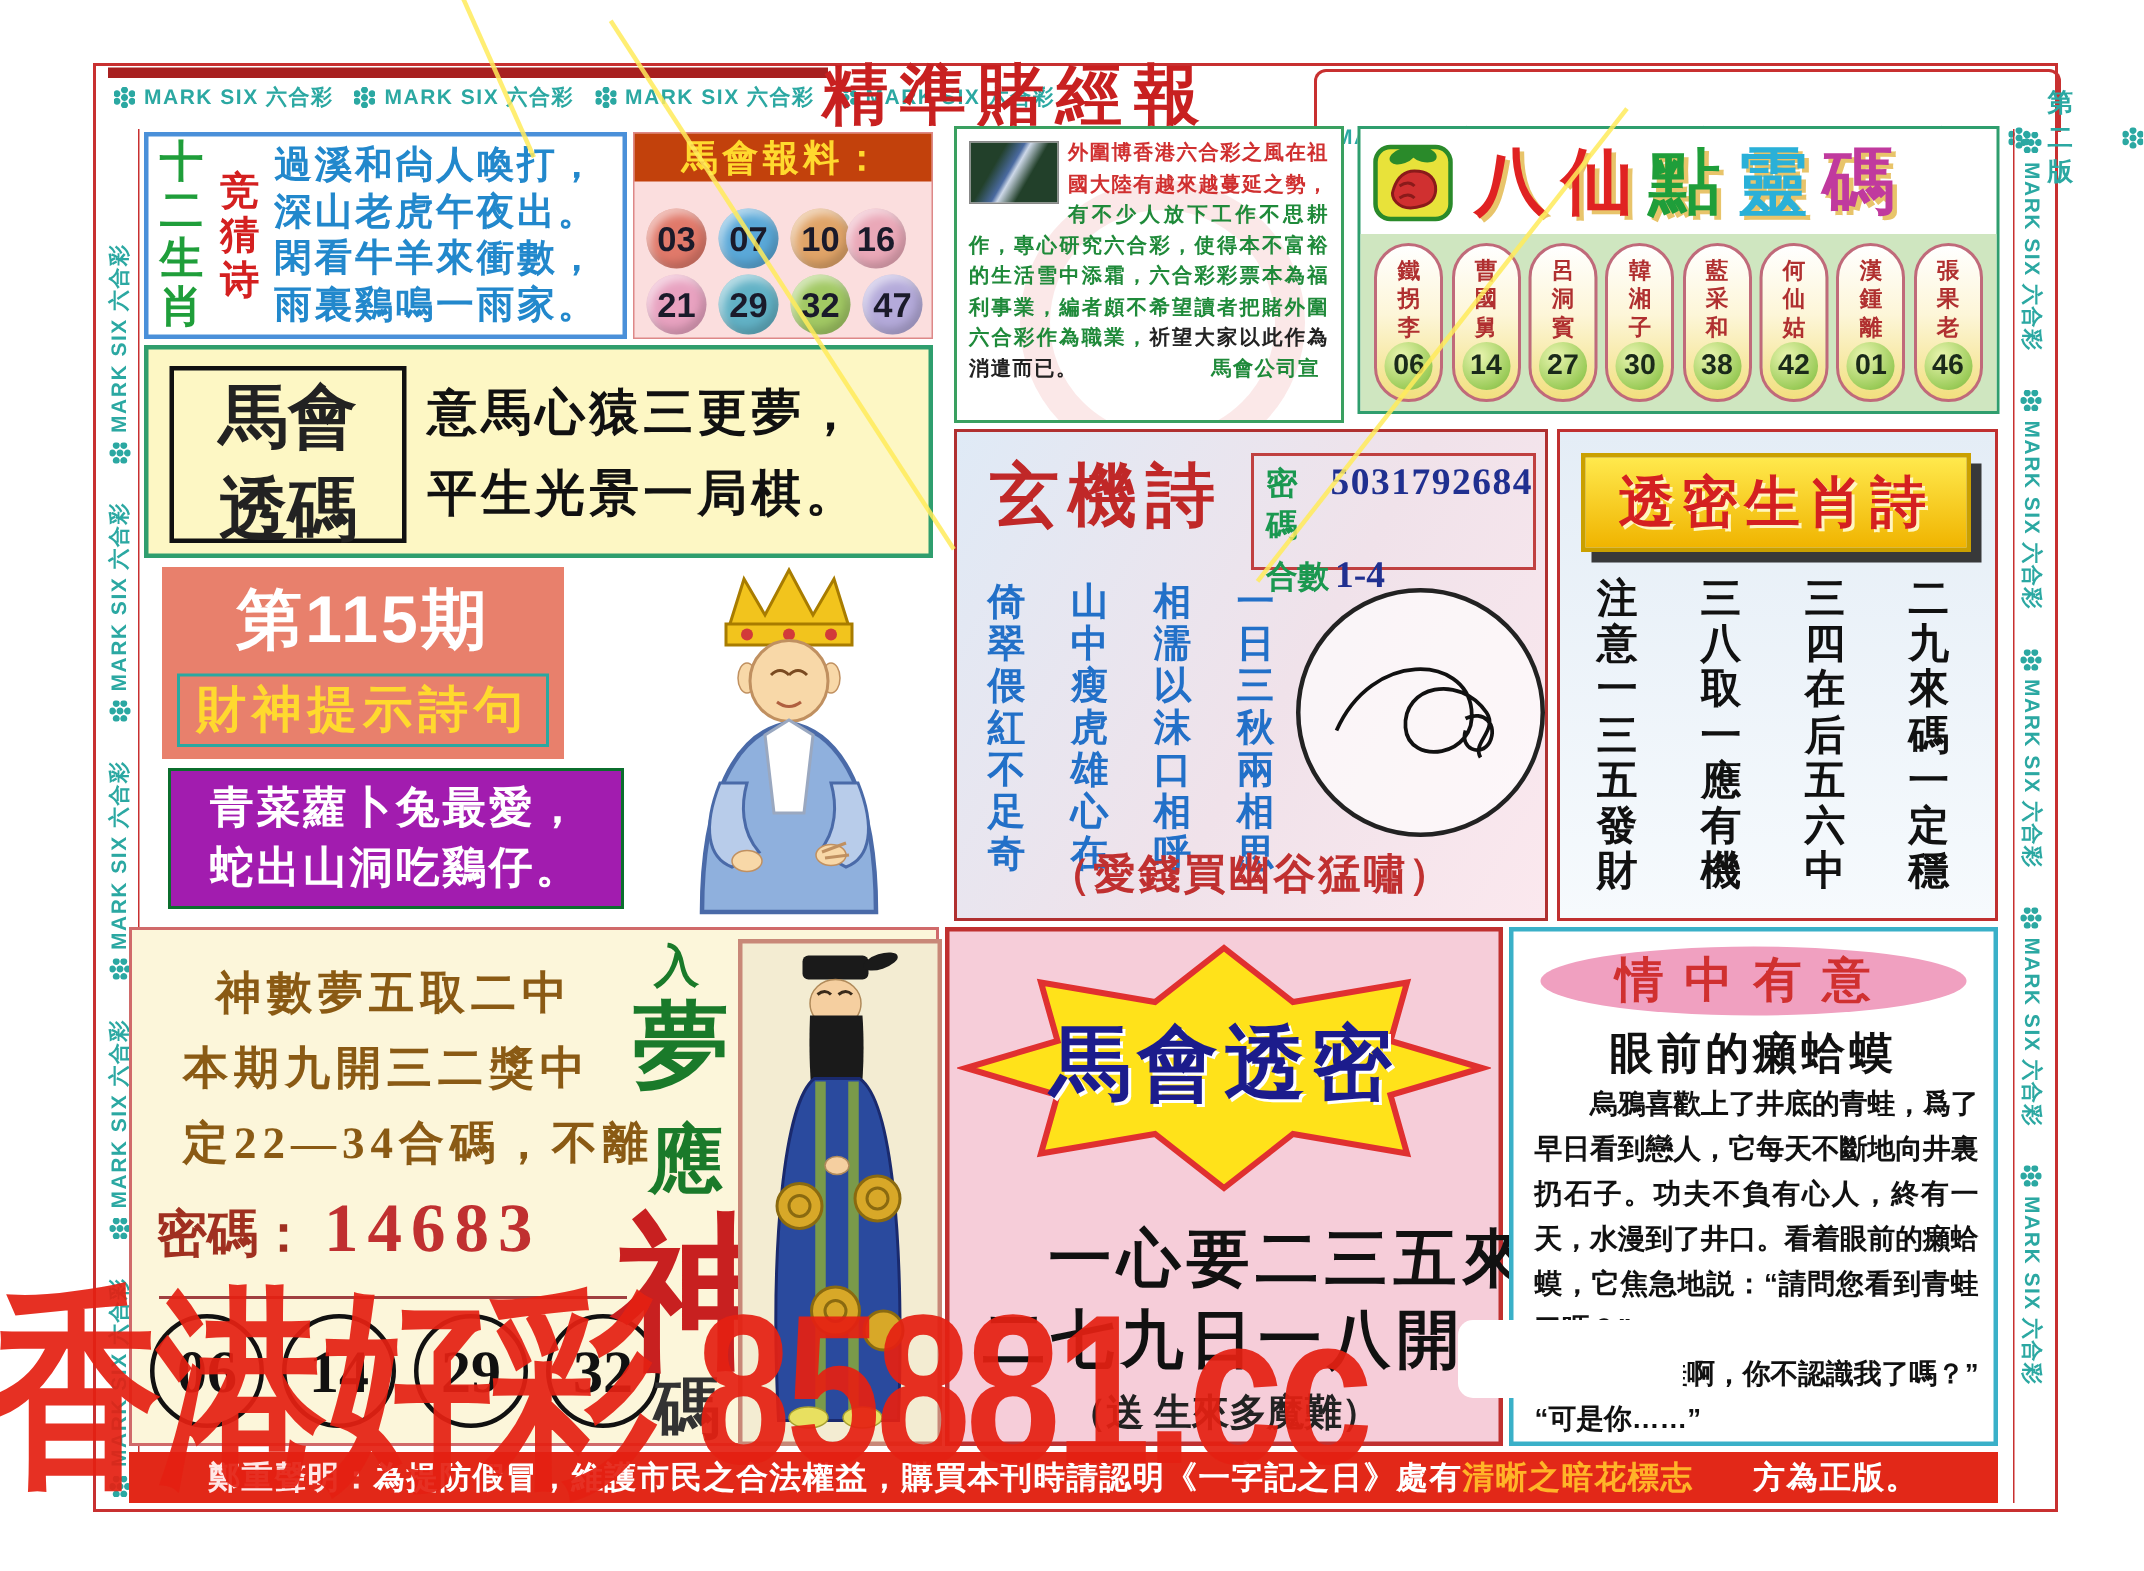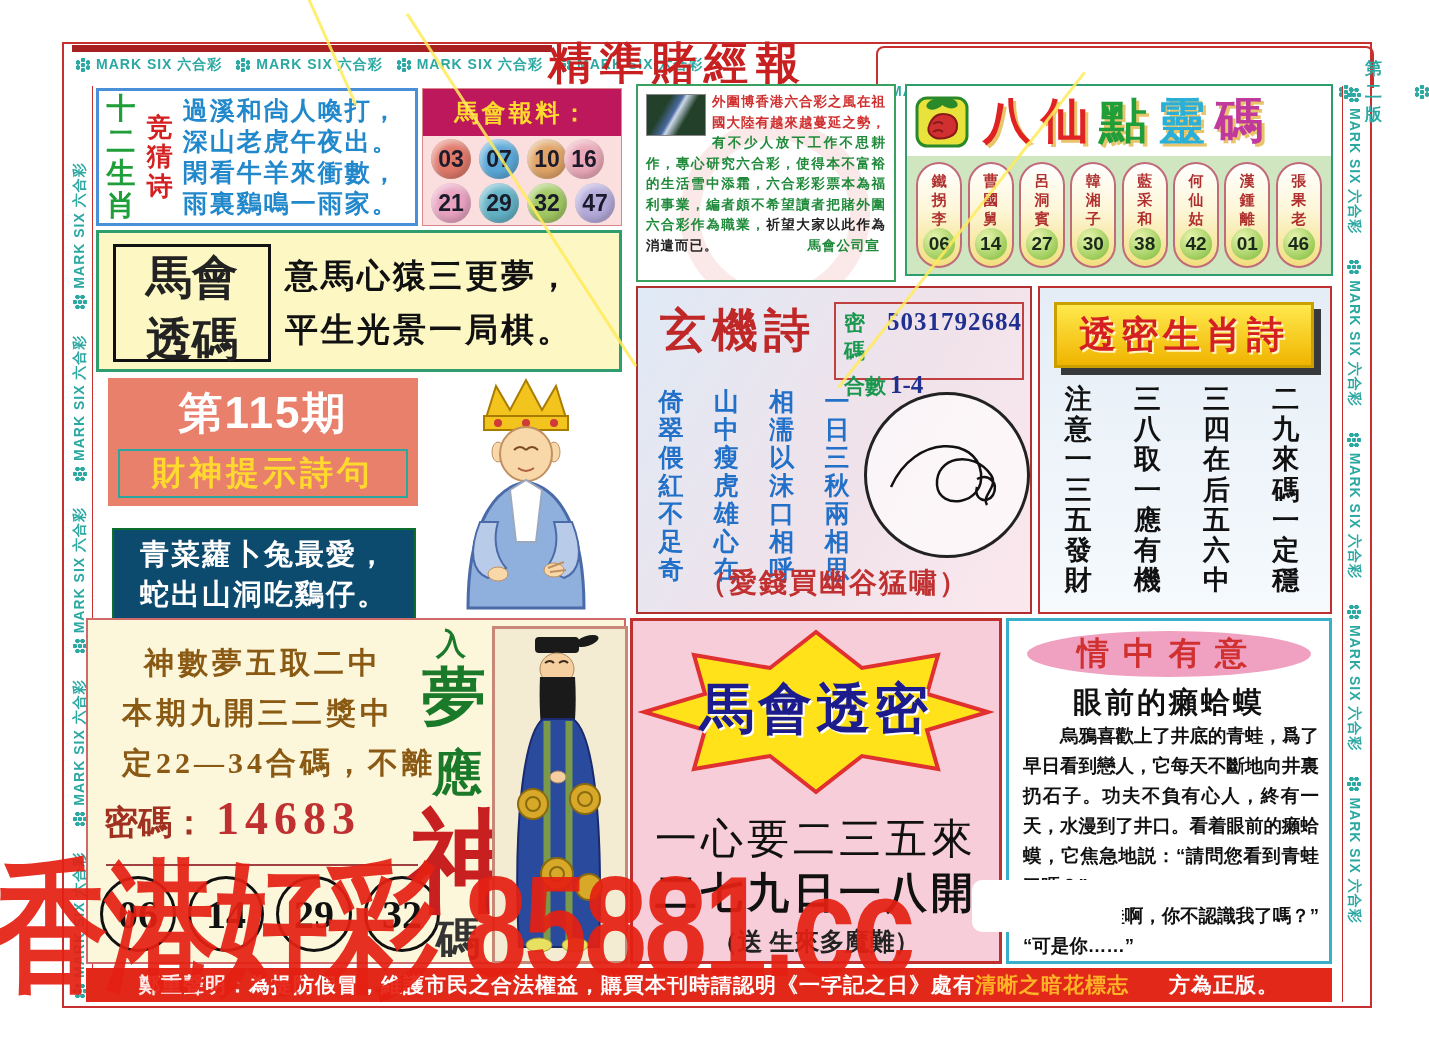--- a/index.html
+++ b/index.html
@@ -145,21 +145,21 @@
     <span class="vstack" style="font-size:26px;font-weight:900;color:#d42020;width:1.15em;">竞猜诗</span>
     <div style="font-size:25px;font-weight:900;color:#2288cc;line-height:31px;letter-spacing:2px;">
       <p>過溪和尙人喚打，</p>
       <p>深山老虎午夜出。</p>
       <p>閑看牛羊來衝數，</p>
       <p>雨裏鷄鳴一雨家。</p>
     </div>
   </div>
 
   <div class="abs" style="left:422px;top:88px;width:200px;height:138px;background:#fbdede;border:1px solid #d88;box-sizing:border-box;">
-    <div style="height:47px;background:#be185d;display:flex;align-items:center;justify-content:center;">
+    <div style="height:32px;background:#c2410c;display:flex;align-items:center;justify-content:center;">
       <span style="color:#ffd92e;font-weight:900;font-size:24px;letter-spacing:3px;">馬會報料：</span>
     </div>
     <div class="ball" style="left: 8px; top: 50px; background: rgb(224, 121, 106);">
         <span>03</span>
       </div>
     <div class="ball" style="left: 56px; top: 50px; background: rgb(90, 168, 216);">
         <span>07</span>
       </div>
     <div class="ball" style="left: 104px; top: 50px; background: rgb(224, 164, 104);">
         <span>10</span>
@@ -185,27 +185,27 @@
     <div style="position:absolute;left:14px;top:11px;width:152px;height:112px;border:3px solid #111;display:grid;grid-template-columns:1fr 1fr;align-items:center;justify-items:center;">
       <span class="serif" style="font-size:46px;font-weight:900;grid-column:1/3;">馬會</span>
       <span class="serif" style="font-size:46px;font-weight:900;grid-column:1/3;">透碼</span>
     </div>
     <div class="serif" style="position:absolute;left:186px;top:16px;font-size:33px;font-weight:900;color:#111;line-height:54px;letter-spacing:3px;">
       <p>意馬心猿三更夢，</p>
       <p>平生光景一局棋。</p>
     </div>
   </div>
 
-  <div class="abs" style="left:108px;top:378px;width:310px;height:128px;background:#e8806c;">
+  <div class="abs" style="left:108px;top:378px;width:268px;height:128px;background:#e8806c;">
     <div style="text-align:center;font-size:44px;font-weight:900;color:#fff;padding-top:6px;letter-spacing:2px;">第115期</div>
     <div style="margin:6px 10px 0 10px;border:2px solid #2aa8a0;text-align:center;">
       <span style="font-size:33px;font-weight:900;color:#ffd92e;letter-spacing:4px;">財神提示詩句</span>
     </div>
   </div>
-  <div class="abs" style="left:112px;top:512px;width:304px;height:94px;background:#0c4a6e;border:2px solid #0b6e2d;box-sizing:border-box;display:flex;flex-direction:column;align-items:center;justify-content:center;margin-top:16px;">
+  <div class="abs" style="left:112px;top:512px;width:304px;height:94px;background:#a21caf;border:2px solid #0b6e2d;box-sizing:border-box;display:flex;flex-direction:column;align-items:center;justify-content:center;">
     <p style="font-size:29px;font-weight:900;color:#fff;letter-spacing:2px;">青菜蘿卜兔最愛，</p>
     <p style="font-size:29px;font-weight:900;color:#fff;letter-spacing:2px;">蛇出山洞吃鷄仔。</p>
   </div>
 
   <div class="abs" style="left:428px;top:372px;width:196px;height:244px;">
     <svg width="196" height="244" viewBox="0 0 196 244">
       <path d="M58,46 L68,14 L82,38 L98,8 L114,38 L128,14 L138,46 Z" fill="#f2c41d" stroke="#a87c00" stroke-width="2"></path>
       <rect x="56" y="44" width="84" height="14" fill="#f2c41d" stroke="#a87c00" stroke-width="2"></rect>
       <circle cx="70" cy="51" r="4" fill="#d23a3a"></circle>
         <circle cx="98" cy="51" r="4" fill="#d23a3a"></circle>
@@ -381,21 +381,21 @@
         <ellipse cx="80" cy="316" rx="13" ry="7" fill="#e8e060" stroke="#a8a030"></ellipse>
       </svg>
     </div>
   </div>
 
   <div class="abs" style="left:630px;top:618px;width:372px;height:346px;border:3px solid #c03030;background:#f6cdd9;box-sizing:border-box;">
     <svg class="abs" style="left:5px;top:6px;" width="356" height="172" viewBox="0 0 356 172">
       <polygon points="350,85 289,103 300,142 224,129 178,165 132,129 56,142 67,103 6,85 67,67 56,28 132,41 178,5 224,41 300,28 289,67" fill="#ffe21a" stroke="#e03030" stroke-width="4"></polygon>
     </svg>
     <div style="position:absolute;left:0px;top:52px;width:366px;text-align:center;font-size:54px;font-weight:900;color:#1c1c8c;letter-spacing:4px;text-shadow:2px 2px 0 #fff;">馬會透密</div>
-    <div style="position:absolute;left:0;top:190px;width:100%;text-align:center;font-size:42px;font-weight:400;color:#111;letter-spacing:4px;">一心要二三五來</div>
+    <div style="position:absolute;left:0;top:190px;width:100%;text-align:center;font-size:42px;font-weight:700;color:#111;letter-spacing:4px;padding-left:44px;">一心要二三五來</div>
     <div style="position:absolute;left:0;top:244px;width:100%;text-align:center;font-size:42px;font-weight:900;color:#111;letter-spacing:4px;">二七九日一八開</div>
     <div style="position:absolute;left:0;top:304px;width:100%;text-align:center;font-size:25px;font-weight:900;color:#222;">（送  生來多魔難）</div>
   </div>
 
   <div class="abs" style="left:1006px;top:618px;width:326px;height:346px;border:3px solid #3ab0c8;background:#fff;box-sizing:border-box;overflow:hidden;">
     <div style="position:absolute;left:18px;top:10px;width:284px;height:46px;border-radius:50%;background:#f0a0c0;display:flex;align-items:center;justify-content:center;">
       <span style="font-size:32px;font-weight:900;color:#d03030;letter-spacing:14px;">情中有意</span>
     </div>
     <div style="position:absolute;left:0;top:62px;width:100%;text-align:center;font-size:29px;font-weight:900;color:#111;letter-spacing:3px;">眼前的癩蛤蟆</div>
     <div style="position:absolute;left:14px;top:100px;width:296px;font-size:18.5px;line-height:30px;font-weight:bold;color:#111;text-align:justify;">

